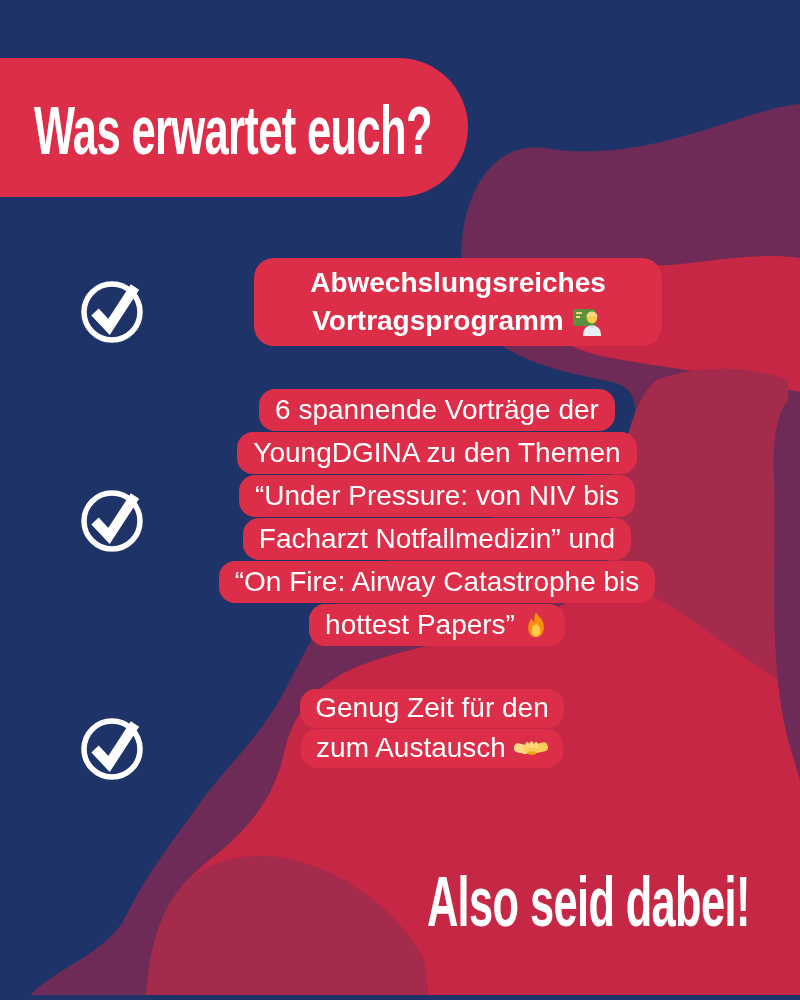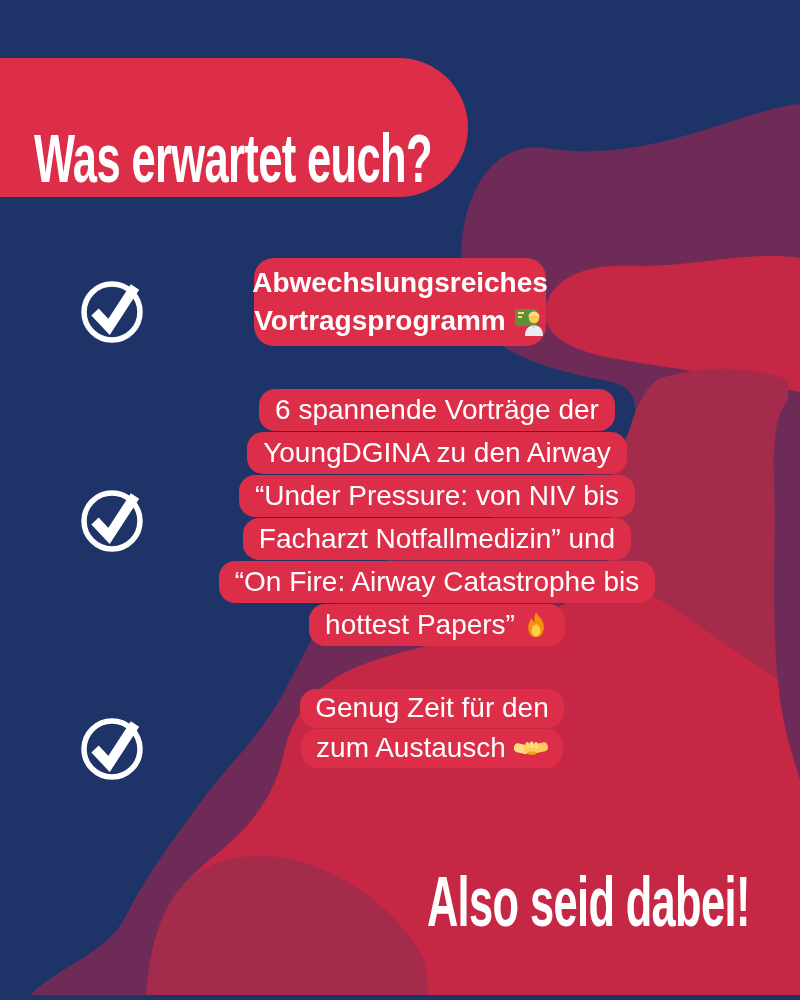--- a/index.html
+++ b/index.html
@@ -11,38 +11,38 @@
   body{font-family:"Liberation Sans",sans-serif;background:var(--navy);}
   .canvas{position:relative;width:800px;height:1000px;overflow:hidden;background:var(--navy);}
   .bg{position:absolute;left:0;top:0;}
   .maroon-fill{fill:var(--maroon);}
   .crimson-fill{fill:var(--crimson);}
   .darkred-fill{fill:var(--dark-red);}
 
   
   .title-banner{position:absolute;left:0;top:58px;width:468px;height:139px;
     background:var(--box-red);border-radius:0 70px 70px 0;
-    display:flex;align-items:flex-end;}
+    display:flex;align-items:center;}
   .condensed{display:inline-block;color:var(--white);font-weight:700;
     white-space:nowrap;letter-spacing:-1px;}
   .title-banner .condensed{font-size:68px;transform:scaleX(0.64);
     transform-origin:0 50%;margin-left:34px;padding-top:4px;}
 
   
   .closing{position:absolute;top:862px;right:50px;text-align:center;}
   .closing .condensed{font-size:70px;transform:scaleX(0.62);transform-origin:100% 50%;}
 
   
   .check{position:absolute;width:72px;height:72px;}
   .check.c1{left:76px;top:272px;}
   .check.c2{left:76px;top:481px;}
   .check.c3{left:76px;top:709px;}
 
   
-  .card-rect{position:absolute;left:254px;top:258px;width:292px;height:88px;
+  .card-rect{position:absolute;left:254px;top:258px;width:408px;height:88px;
     background:var(--box-red);border-radius:20px;
     display:flex;flex-direction:column;align-items:center;justify-content:center;}
   .card-rect .row{display:flex;align-items:center;justify-content:center;
     color:var(--white);font-size:28px;font-weight:700;line-height:38px;white-space:nowrap;}
 
   
   .card-stack{position:absolute;}
   .card-stack.s2{left:137px;top:388px;width:600px;}
   .card-stack.s3{left:132px;top:688px;width:600px;}
   .bline{display:table;margin:1px auto;background:var(--box-red);
@@ -117,21 +117,21 @@
   </div>
 
   <div class="card-stack s2">
     <span class="bline">
         <span class="inner">
           <span>6 spannende Vorträge der</span>
         </span>
       </span>
     <span class="bline">
         <span class="inner">
-          <span>YoungDGINA zu den Airway</span>
+          <span>YoungDGINA zu den Themen</span>
         </span>
       </span>
     <span class="bline">
         <span class="inner">
           <span>“Under Pressure: von NIV bis</span>
         </span>
       </span>
     <span class="bline">
         <span class="inner">
           <span>Facharzt Notfallmedizin” und</span>

